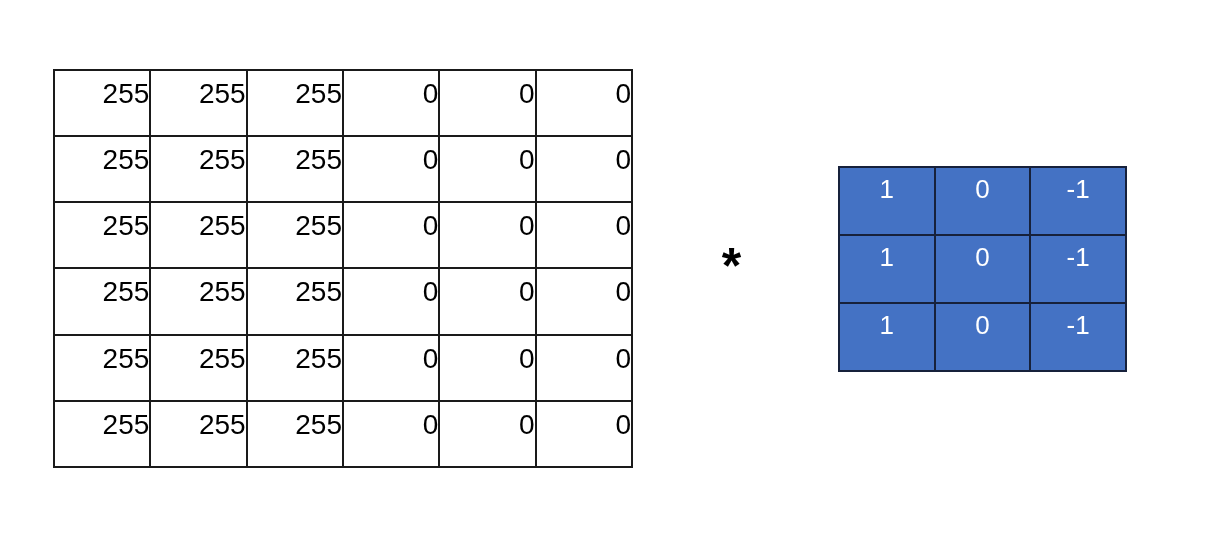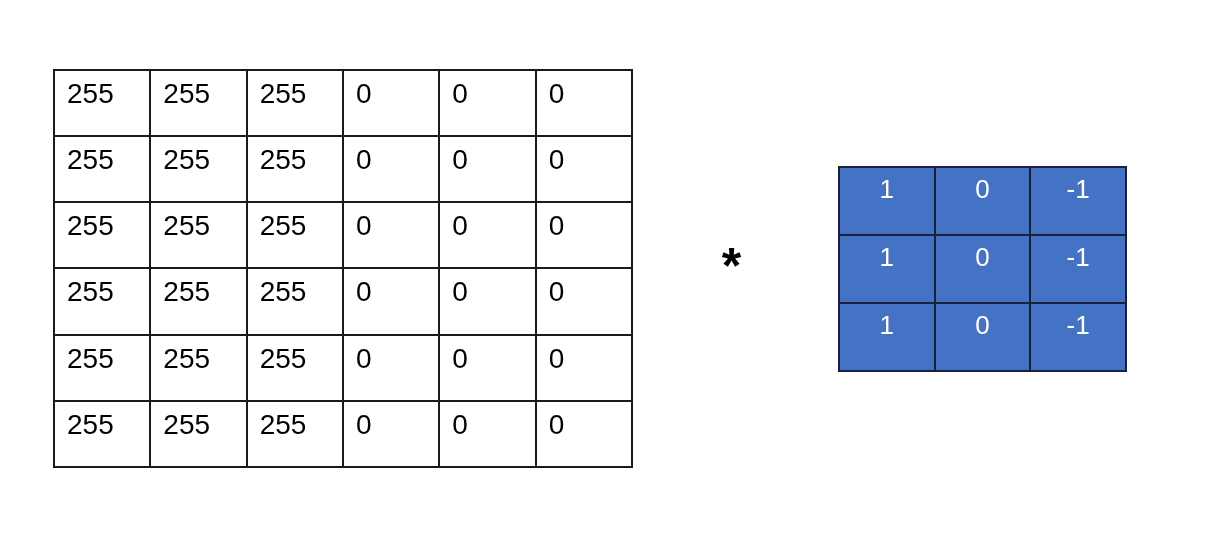--- a/index.html
+++ b/index.html
@@ -26,21 +26,21 @@
     border-collapse: collapse;
     table-layout: fixed;
   }
   table.pixel-matrix td {
     border: 2px solid var(--matrix-border, #1a1a1a);
     background: #ffffff;
     color: var(--matrix-text, #000000);
     font-size: 28px;
     line-height: 1;
     vertical-align: top;
-    text-align: left;
+    text-align: right;
     padding: 9px 0 0 12px;
   }
 
   
   .operator {
     position: absolute;
     left: 705px;
     top: 222px;
     width: 53px;
     height: 74px;

